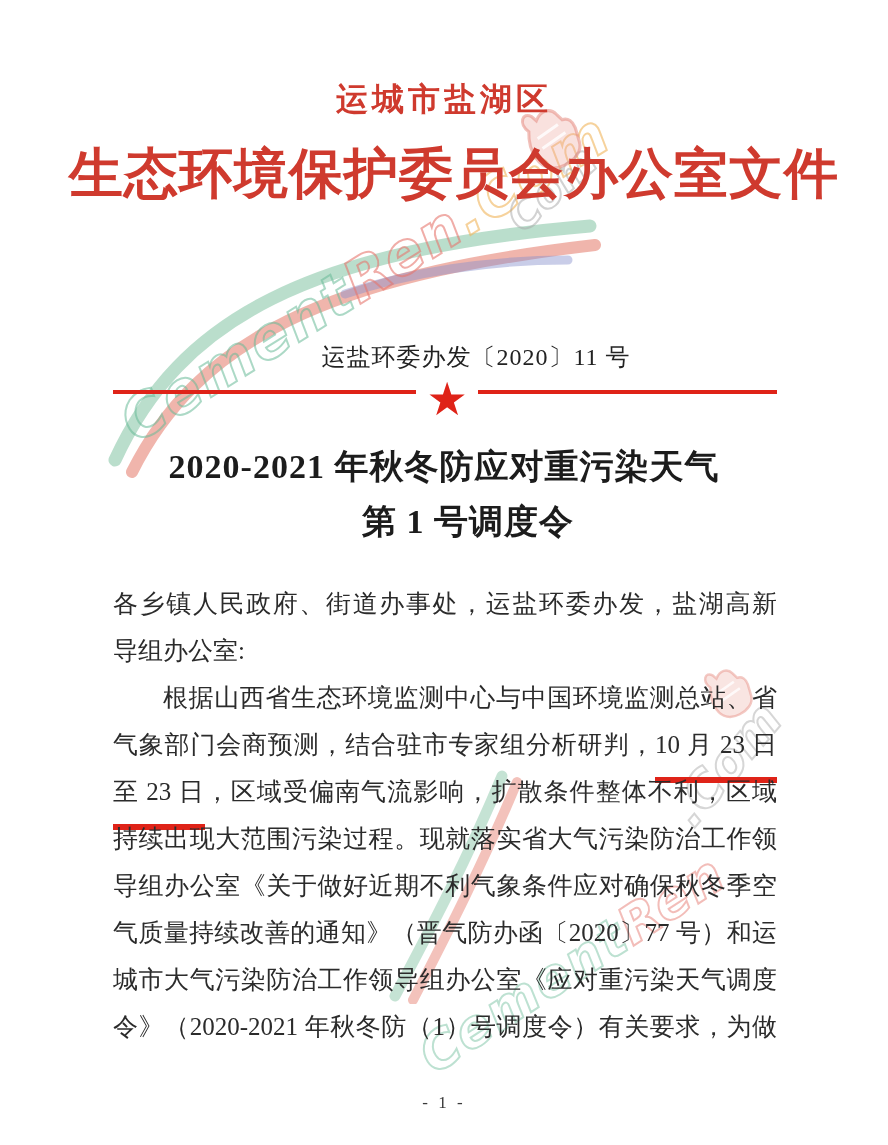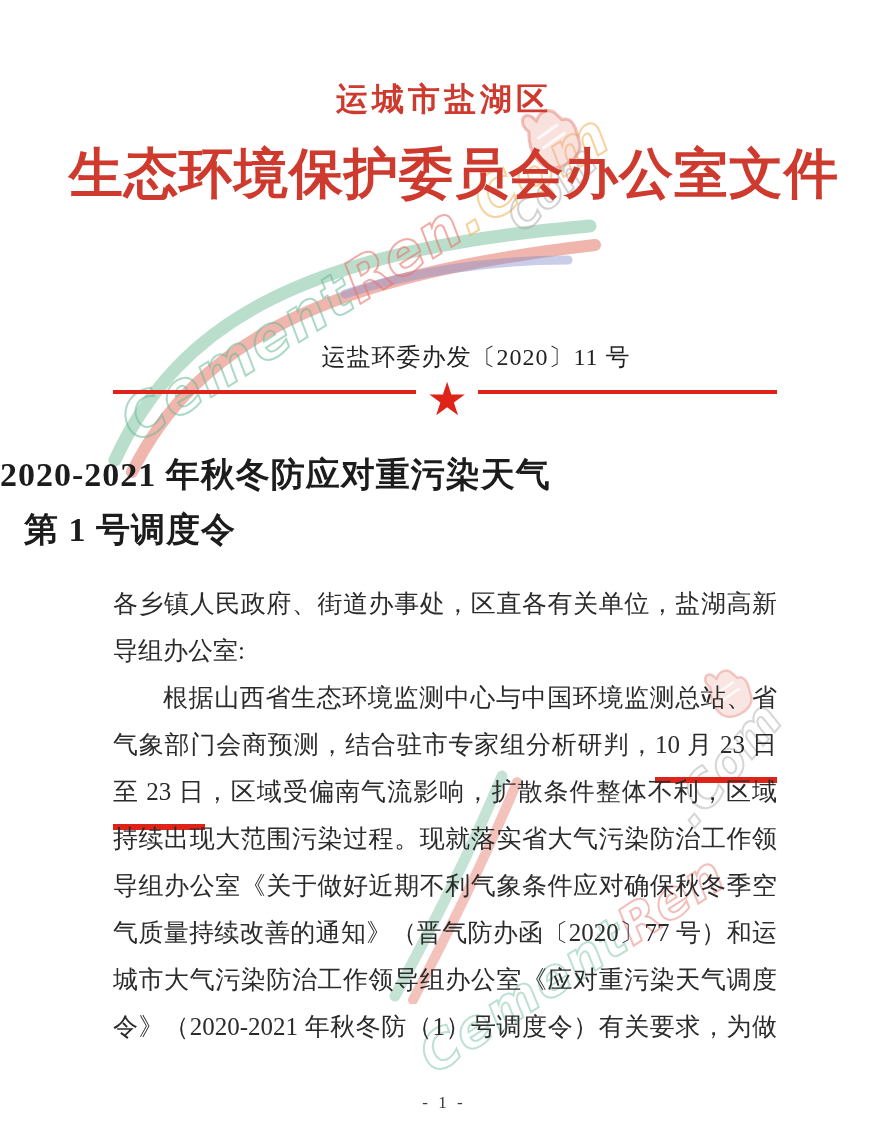--- a/index.html
+++ b/index.html
@@ -40,22 +40,22 @@
   }
   .rule{position:absolute;top:390px;height:4px;background:var(--rule-red);}
   .rule-left{left:113px;width:303px;}
   .rule-right{left:478px;width:299px;}
   .star{
     position:absolute;left:414px;top:376px;width:66px;text-align:center;
     font-size:46px;line-height:1;color:var(--rule-red);
     font-family:"DejaVu Sans",sans-serif;
   }
   .doc-title{
-    position:absolute;left:0;width:100%;text-align:left;
-    font-size:34px;font-weight:700;color:var(--title-black);letter-spacing:1px;margin-top:8px;
+    position:absolute;left:0;width:100%;text-align:center;
+    font-size:34px;font-weight:700;color:var(--title-black);letter-spacing:1px;
   }
   .doc-title.line1{top:444px;}
   .doc-title.line2{top:499px;padding-left:24px;}
   .body-text{
     position:absolute;left:113px;top:580px;width:664px;
     font-size:25px;color:var(--body-black);
   }
   .body-line{
     height:47px;line-height:47px;
     text-align:justify;text-align-last:justify;text-justify:inter-character;
@@ -116,21 +116,21 @@
     <div class="doc-number">运盐环委办发〔2020〕11 号</div>
 
     <div class="rule rule-left"></div>
     <div class="star">★</div>
     <div class="rule rule-right"></div>
 
     <div class="doc-title line1">2020-2021 年秋冬防应对重污染天气</div>
     <div class="doc-title line2">第 1 号调度令</div>
 
     <div class="body-text">
-        <div class="body-line"><span>各乡镇人民政府、街道办事处，区直各有关单位，盐湖高新</span></div>
+        <div class="body-line"><span>各乡镇人民政府、街道办事处，运盐环委办发，盐湖高新</span></div>
         <div class="body-line no-justify"><span>导组办公室:</span></div>
         <div class="body-line indent"><span>根据山西省生态环境监测中心与中国环境监测总站、省</span></div>
         <div class="body-line"><span>气象部门会商预测，结合驻市专家组分析研判，</span><span class="red-underline">10 月 23 日</span></div>
         <div class="body-line"><span class="red-underline">至 23 日</span><span>，区域受偏南气流影响，扩散条件整体不利，区域</span></div>
         <div class="body-line"><span>持续出现大范围污染过程。现就落实省大气污染防治工作领</span></div>
         <div class="body-line"><span>导组办公室《关于做好近期不利气象条件应对确保秋冬季空</span></div>
         <div class="body-line"><span>气质量持续改善的通知》（晋气防办函〔2020〕77 号）和运</span></div>
         <div class="body-line"><span>城市大气污染防治工作领导组办公室《应对重污染天气调度</span></div>
         <div class="body-line"><span>令》（2020-2021 年秋冬防（1）号调度令）有关要求，为做</span></div>
       </div>

